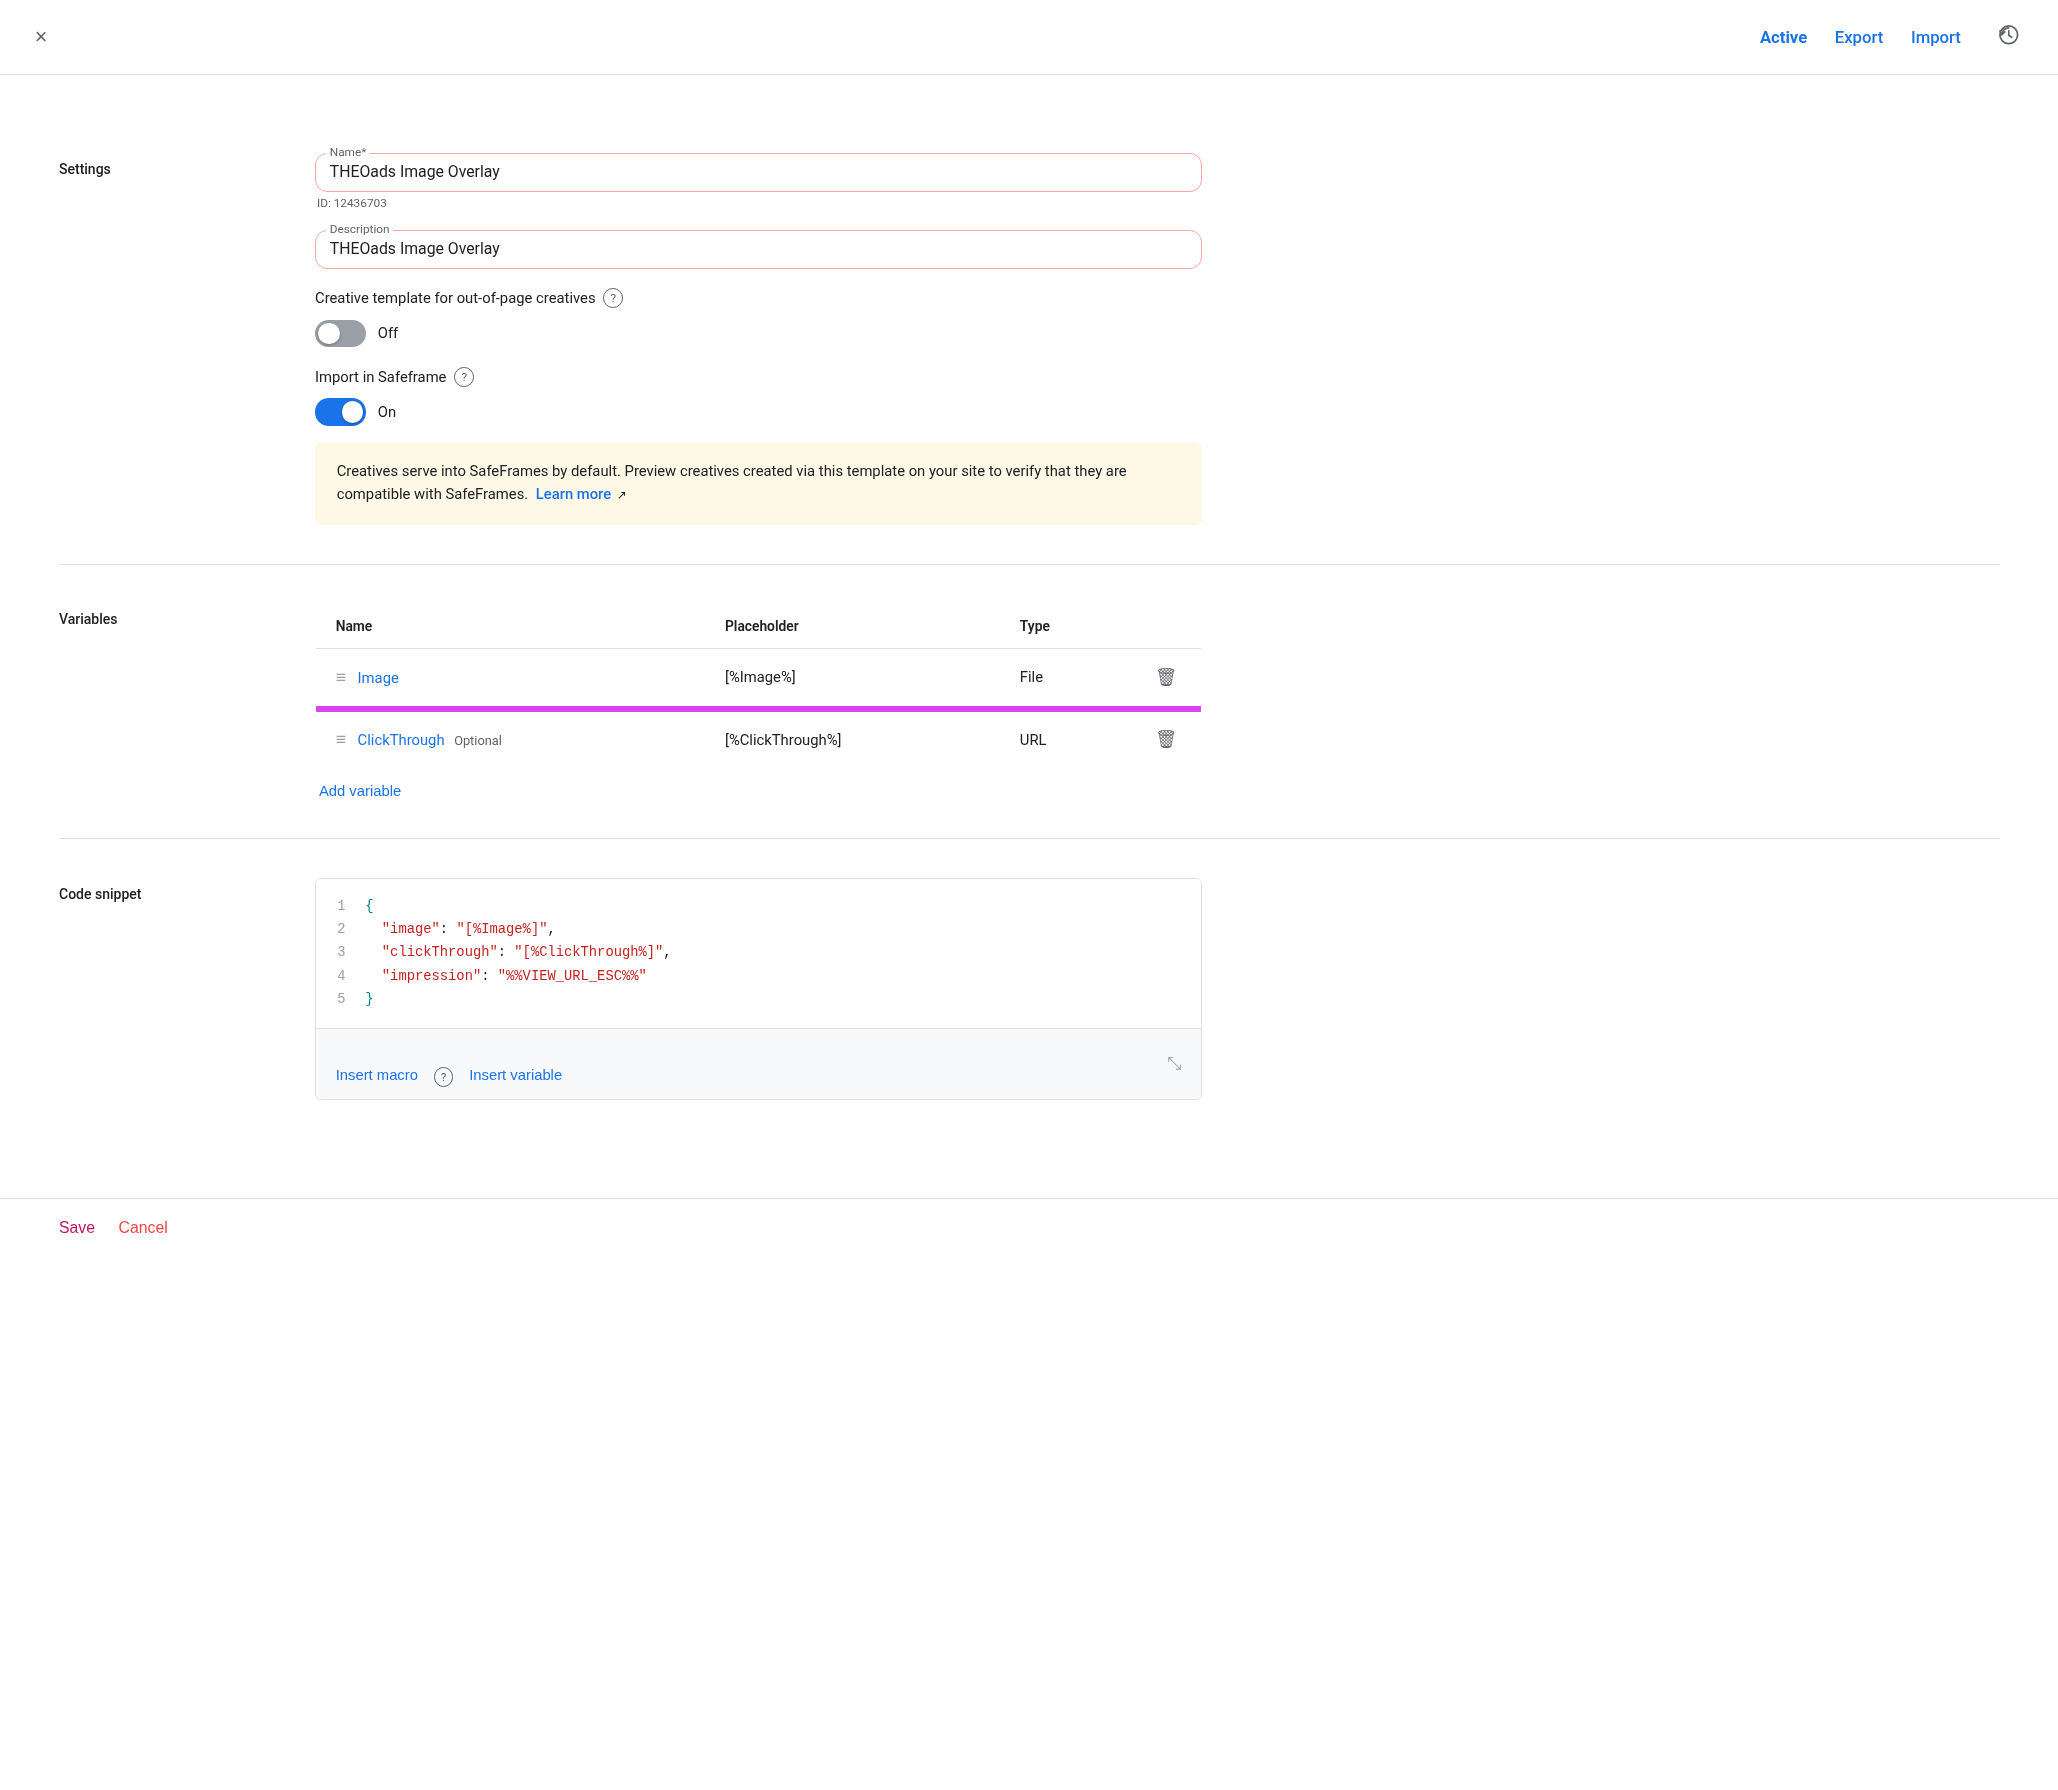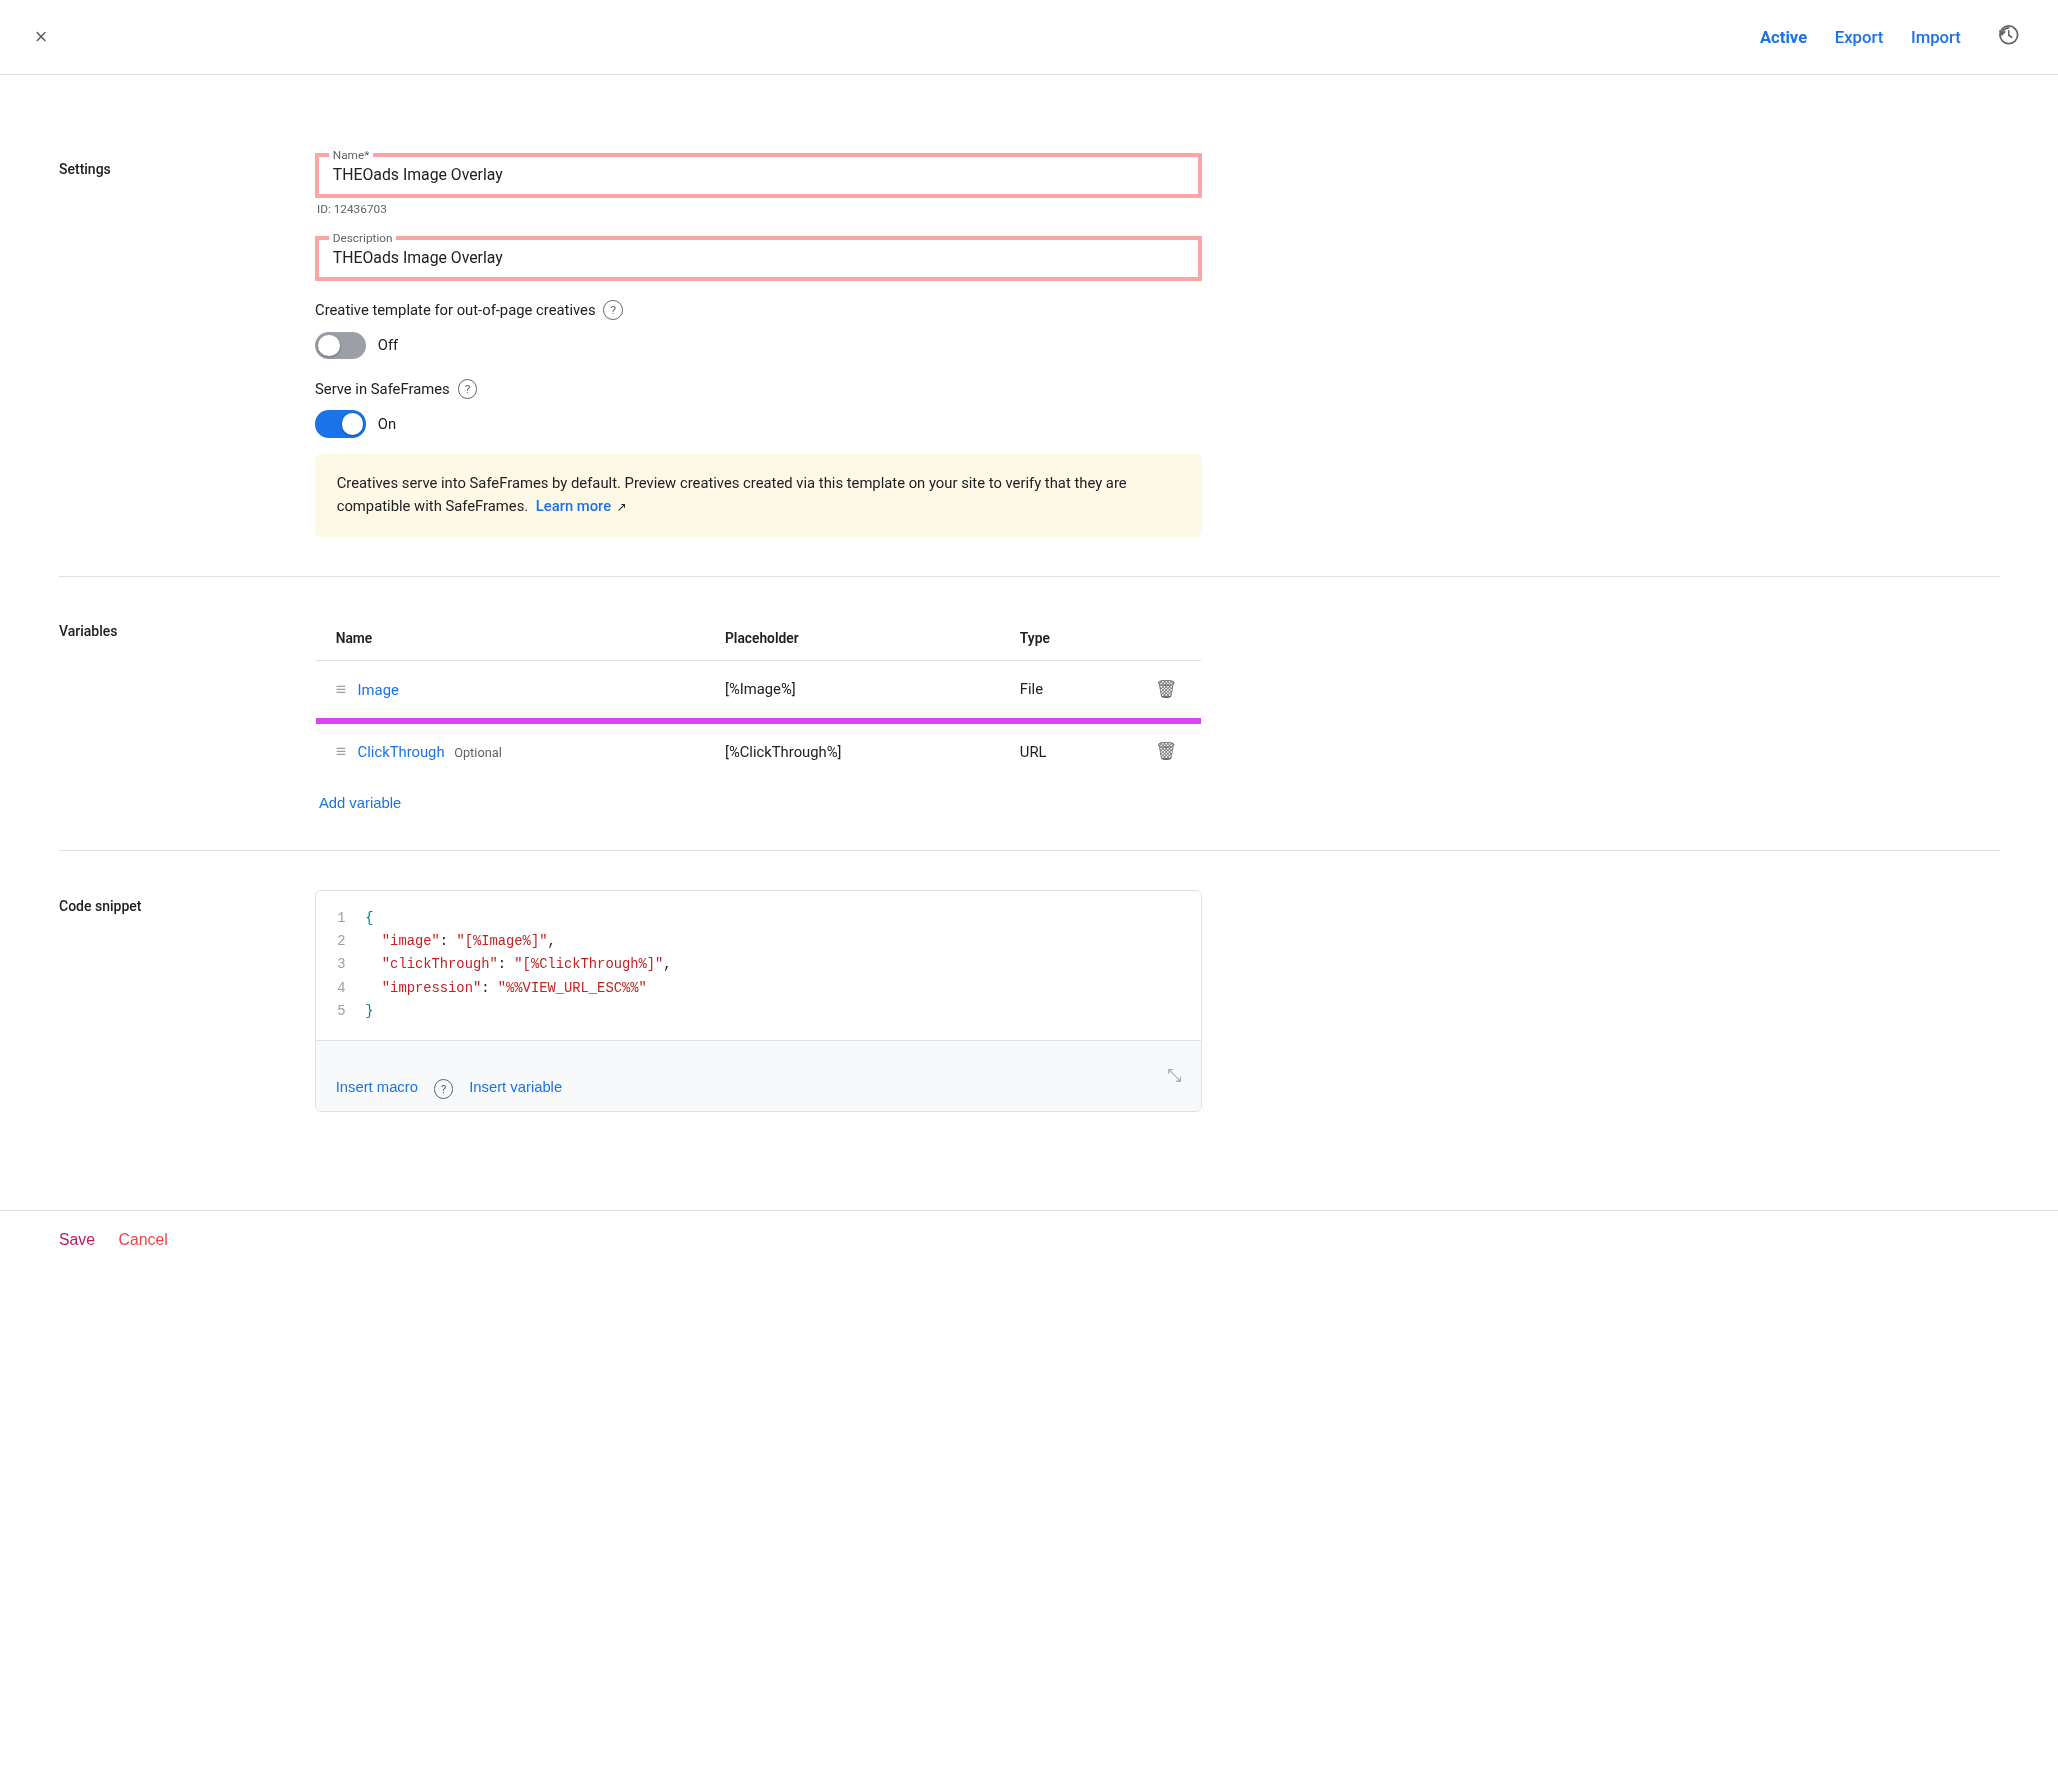--- a/index.html
+++ b/index.html
@@ -109,22 +109,22 @@
       flex: 1;
       max-width: 887px;
     }
 
     
     .field-group {
       margin-bottom: 19.7px;
     }
     .field-wrapper {
       position: relative;
-      border: 4px solid #fca5a5;
-      border-radius: 1px;
+      border: 1px solid #fca5a5;
+      border-radius: 12px;
       padding: 7.9px 13.8px 9.9px;
     }
     .field-label {
       position: absolute;
       top: -8.9px;
       left: 9.9px;
       background: #fff;
       padding: 0 3.9px;
       font-size: 11.8px;
       color: #5f6368;
@@ -431,21 +431,21 @@
           <div class="toggle-container">
             <div class="toggle-track off"></div>
             <div class="toggle-thumb off"></div>
           </div>
           <span class="toggle-label-text">Off</span>
         </div>
       </div>
 
       <div>
         <div style="display:flex;align-items:center;gap:7.9px;margin-bottom:9.9px;">
-          <span style="font-size:14.8px;color:#202124;">Serve in SafeFrames</span>
+          <span style="font-size:14.8px;color:#202124;">Import in Safeframe</span>
           <span class="help-icon">?</span>
         </div>
         <div class="toggle-row">
           <div class="toggle-container">
             <div class="toggle-track on"></div>
             <div class="toggle-thumb on"></div>
           </div>
           <span class="toggle-label-text">On</span>
         </div>
         <div class="info-box">

